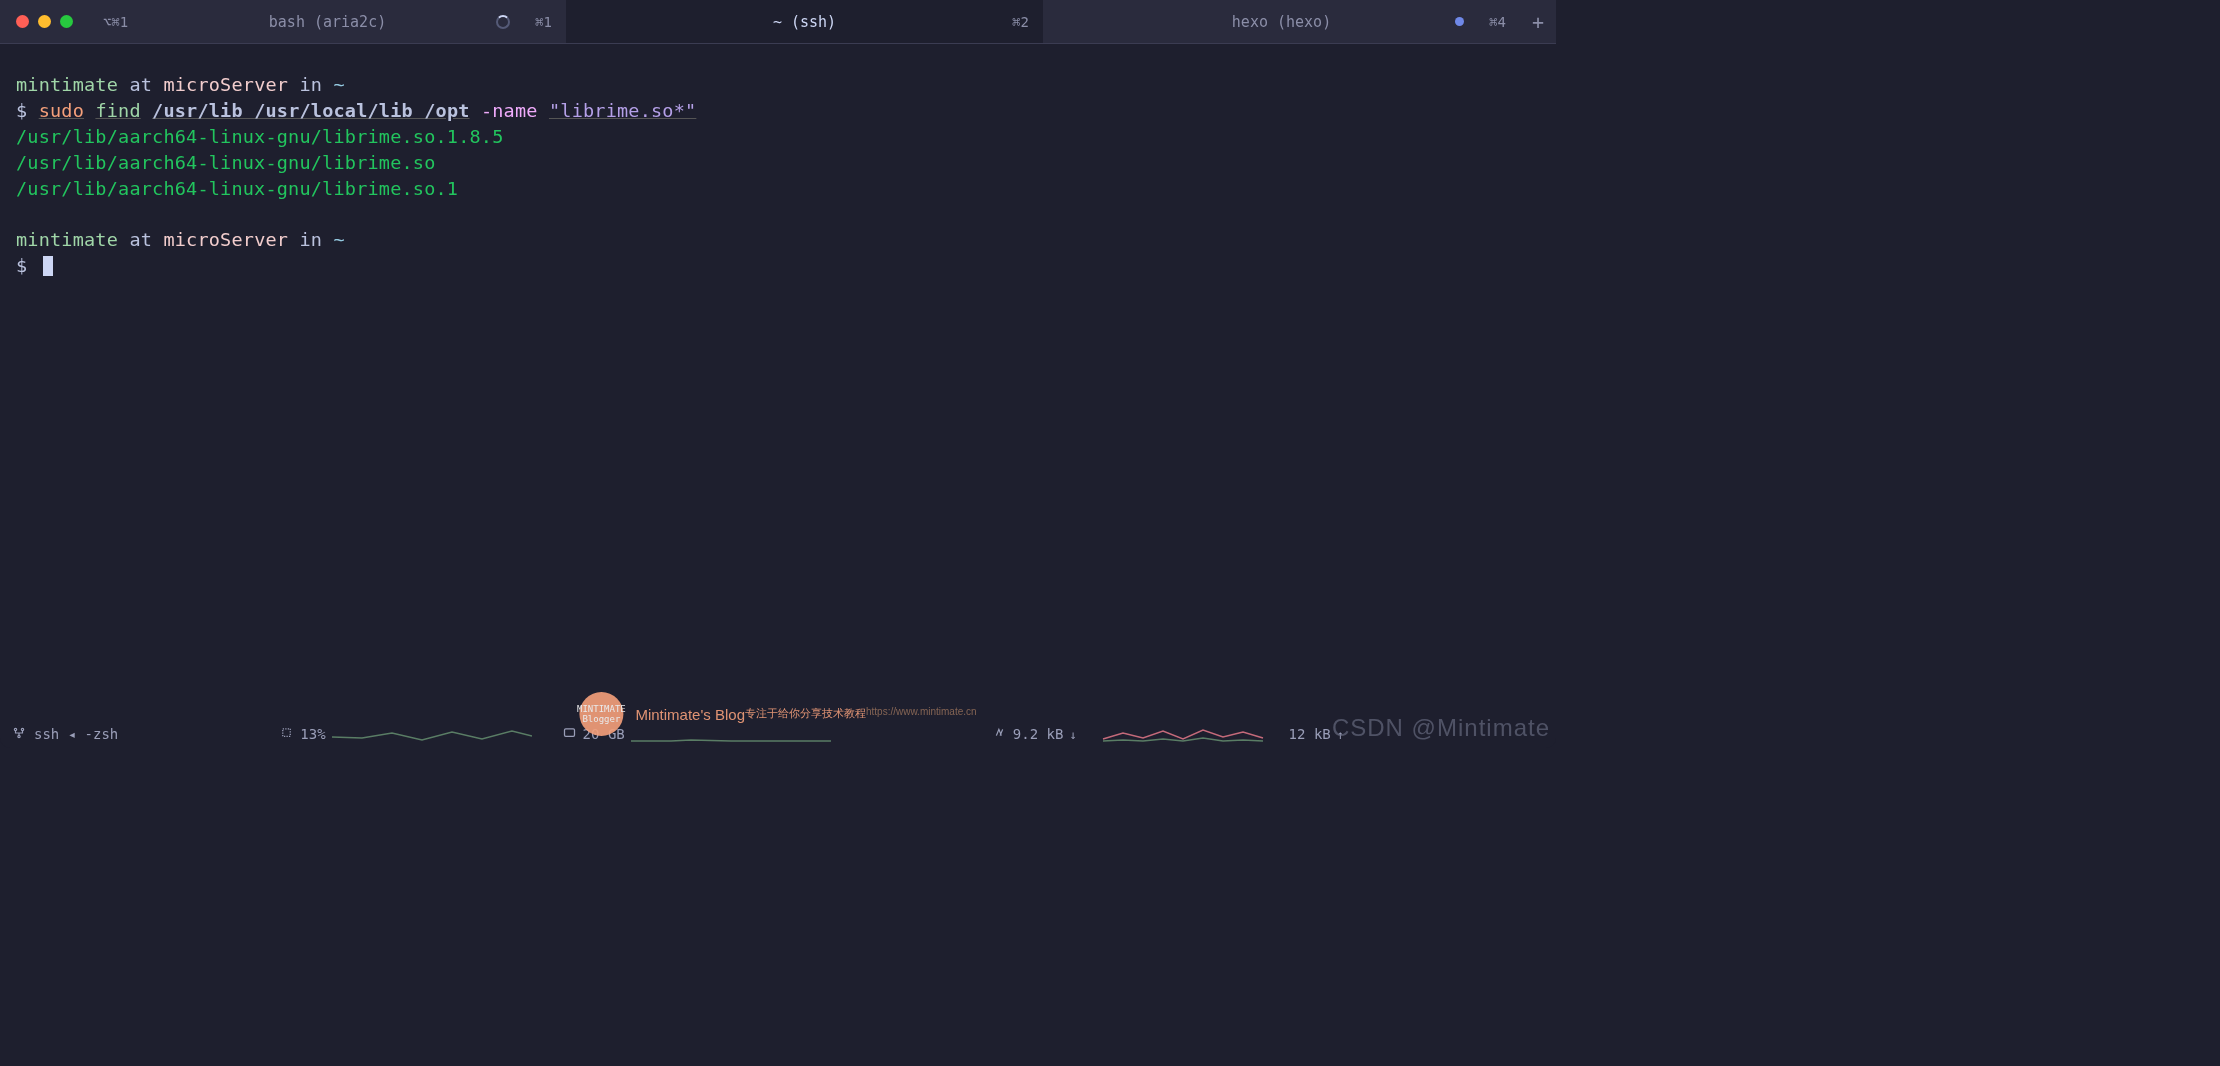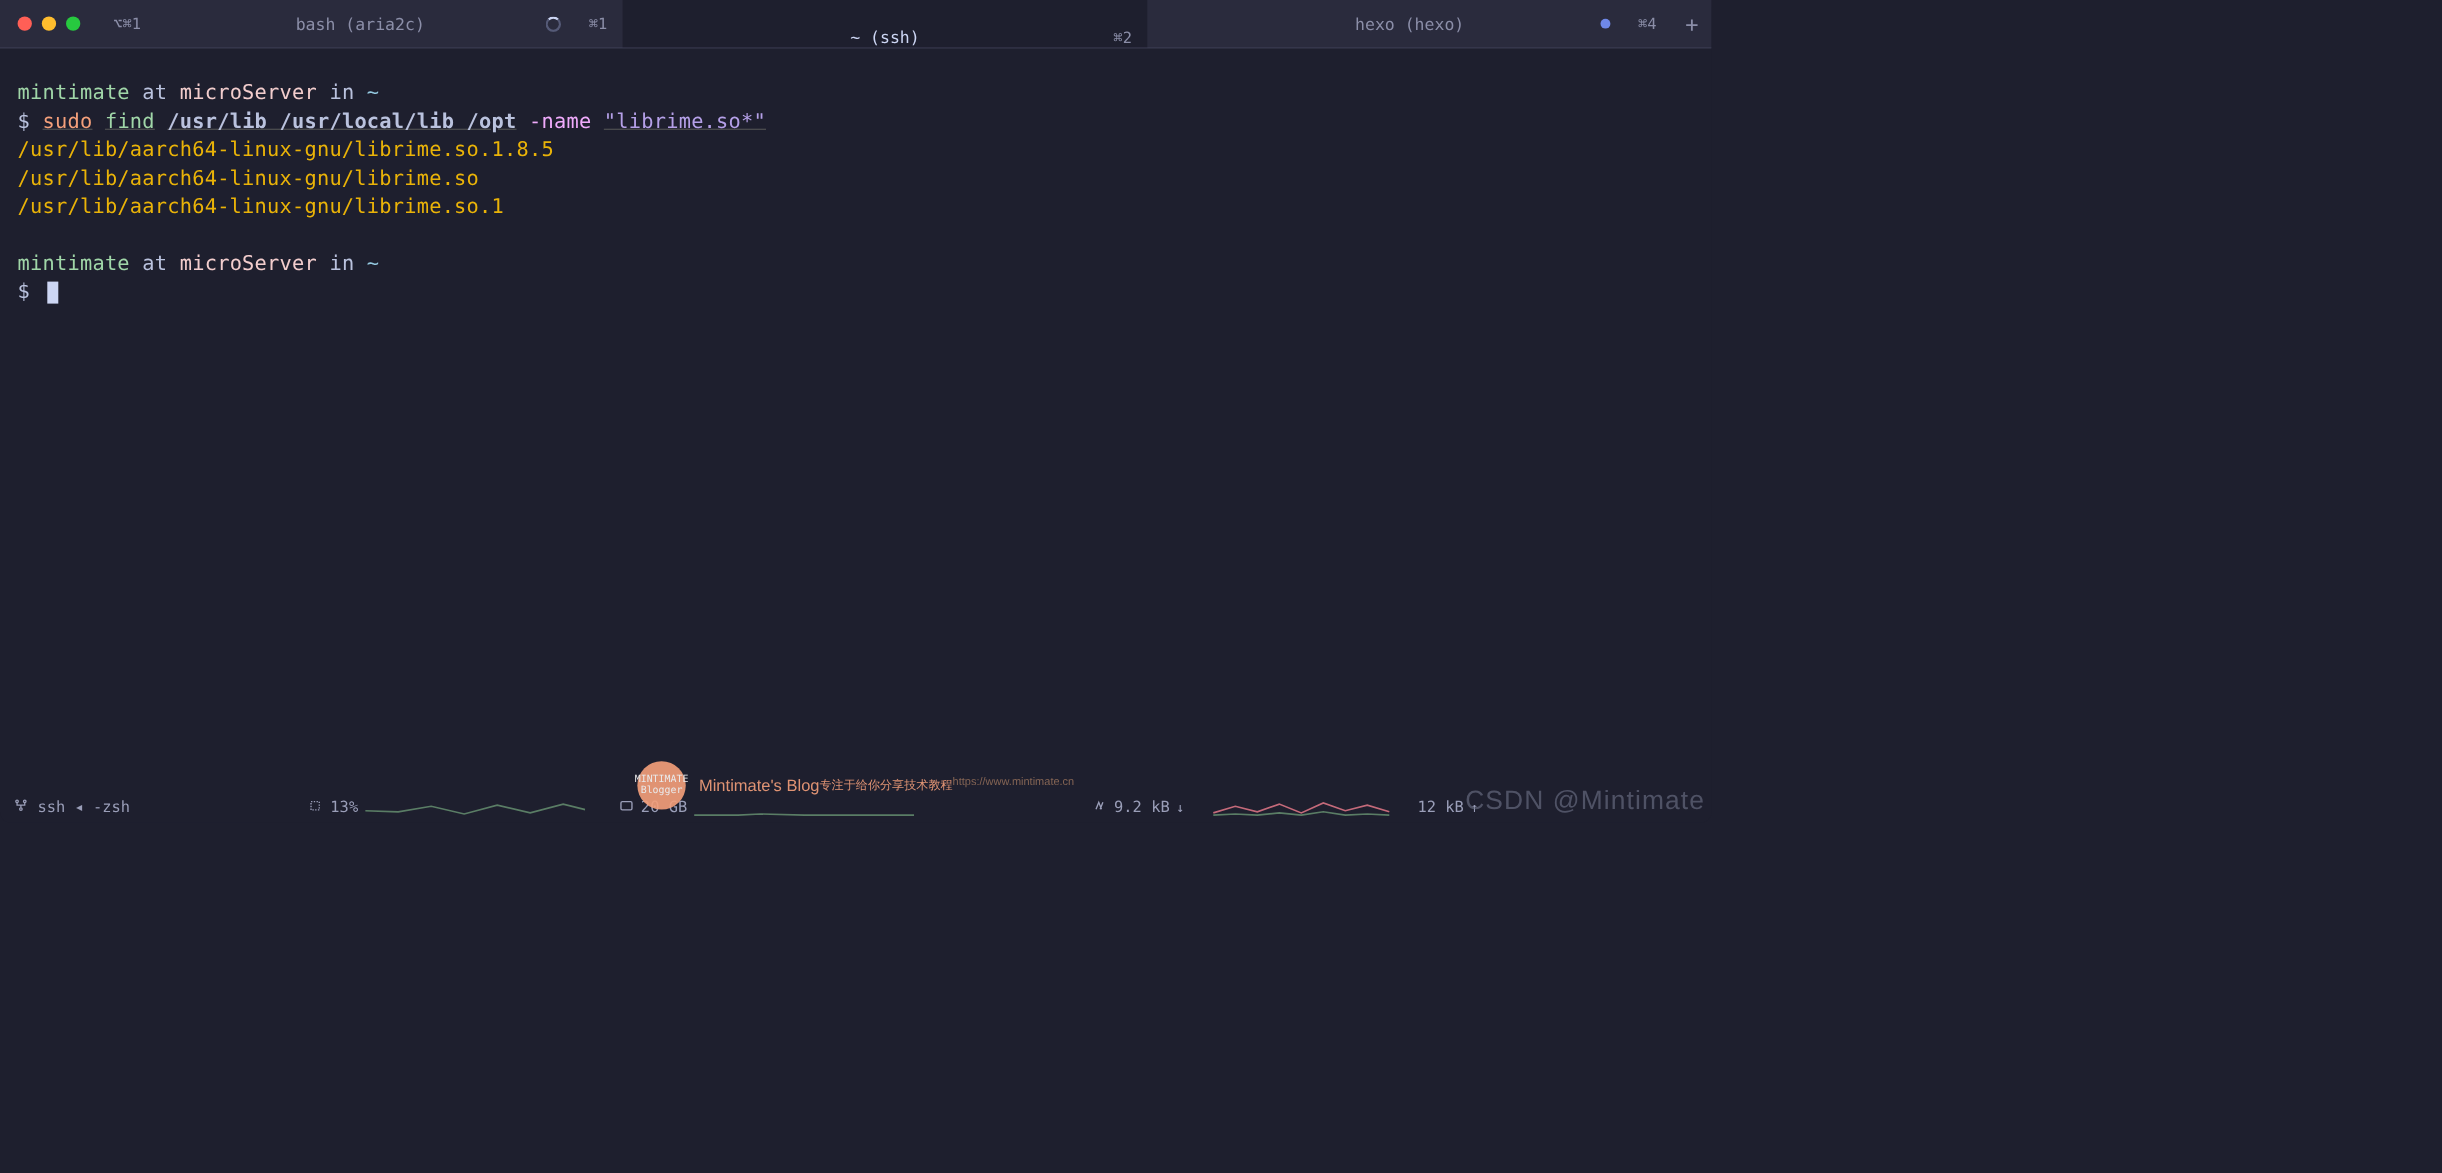--- a/index.html
+++ b/index.html
@@ -49,21 +49,20 @@
       gap: 10px;
       height: 100%;
       position: relative;
       color: #8b8ea8;
       font-size: 15px;
       cursor: pointer;
     }
     .tab.active {
       background: #1e1f2e;
       color: #cdd6f4;
-      align-items: flex-end;
     }
     .tab .title { flex: 0 1 auto; text-align: center; }
     .tab .shortcut { position: absolute; right: 14px; color: #8b8ea8; font-size: 14px; }
     .tab .left-icon { position: absolute; left: 14px; font-size: 14px; color: #8b8ea8; }
     .tab .spinner-icon {
       position: absolute; left: auto; right: 56px;
       width: 14px; height: 14px;
       border: 2px solid #555a77;
       border-top-color: #cdd6f4;
       border-radius: 50%;
@@ -86,21 +85,21 @@
     .at { color: #bac2de; }
     .host { color: #f2cdcd; }
     .in { color: #bac2de; }
     .path { color: #94c9e0; }
     .prompt { color: #bac2de; }
     .cmd1 { color: #f5a07b; text-decoration: underline; text-decoration-color:#555; }
     .cmd2 { color: #a0d6a8; text-decoration: underline; text-decoration-color:#555; }
     .arg  { color: #bac2de; text-decoration: underline; text-decoration-color:#555;font-weight:bold;}
     .flag { color: #f0abfc; }
     .str  { color: #b5a0e8; text-decoration: underline; text-decoration-color:#555;}
-    .out  { color: #eab308; }
+    .out  { color: #22c55e; }
     .cursor-block {
       display: inline-block;
       width: 10px; height: 20px;
       background: #cdd6f4;
       vertical-align: text-bottom;
       margin-left: 4px;
     }
     .watermark-blog {
       position: absolute;
       bottom: 12px;

